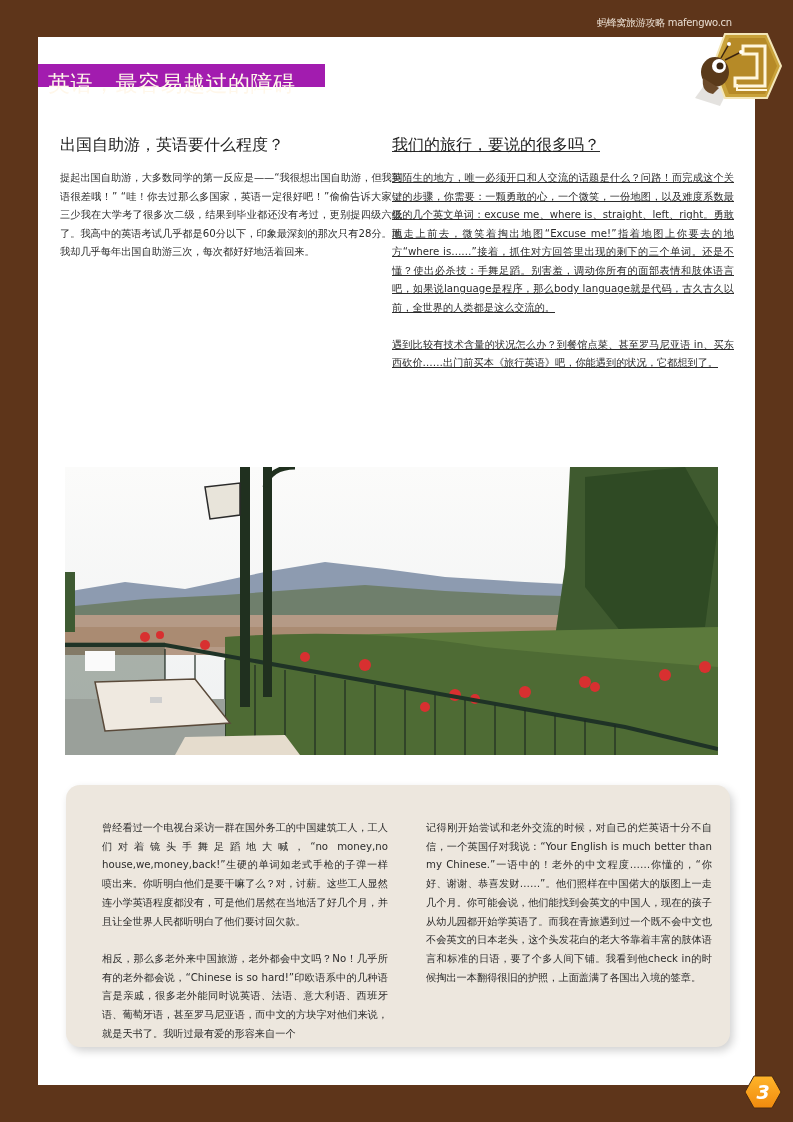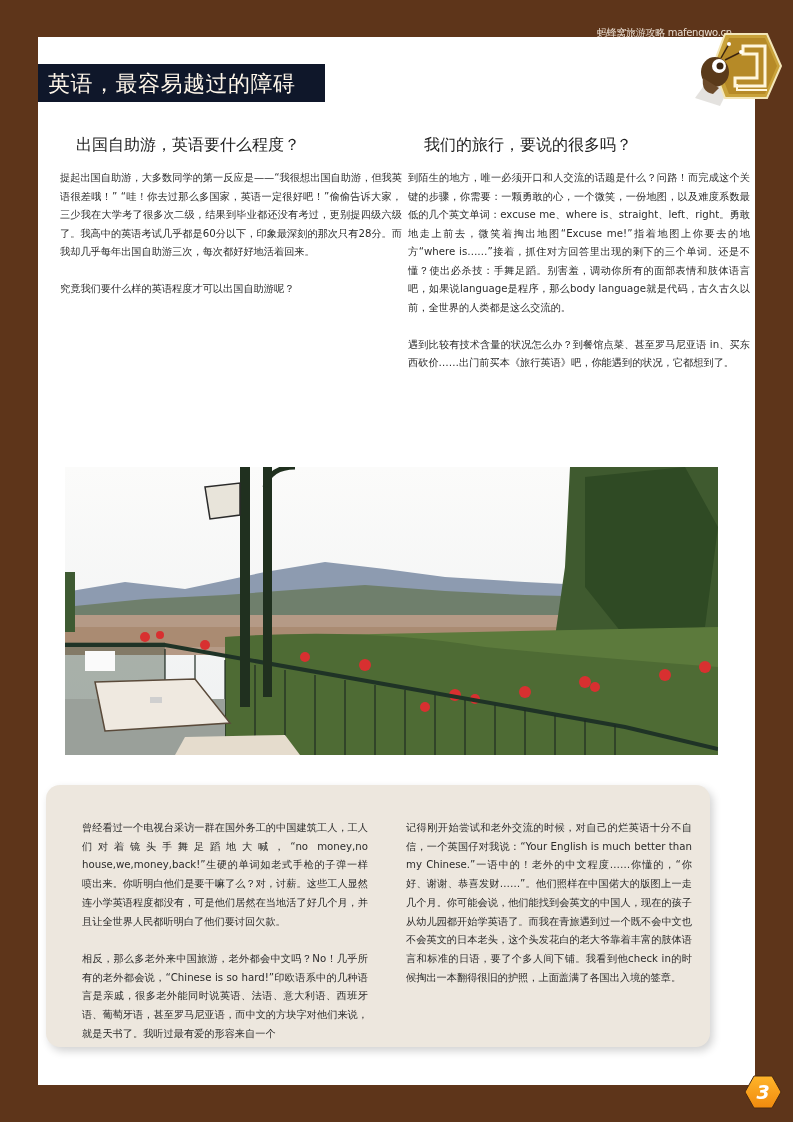--- a/index.html
+++ b/index.html
@@ -4,39 +4,39 @@
   <style>
     html, body { margin:0; padding:0; }
     body {
       width:793px; height:1122px; background:#5e351a; position:relative; overflow:hidden;
       font-family:"DejaVu Sans","Liberation Sans",sans-serif;
     }
     .page {
       position:absolute; left:38px; top:37px; width:717px; height:1048px; background:#ffffff;
     }
     .site-url {
-      position:absolute; top:26px; left:597px; font-size:10px; color:#e9ddd0; letter-spacing:-0.3px; white-space:nowrap;
+      position:absolute; top:16px; left:597px; font-size:10px; color:#e9ddd0; letter-spacing:-0.3px; white-space:nowrap;
     }
     .logo {
       position:absolute; left:685px; top:28px; width:100px; height:78px;
     }
     .title-bar {
-      position:absolute; left:38px; top:64px; width:287px; height:38px; background:#0f172a;
+      position:absolute; left:38px; top:64px; width:287px; height:23px; background:#a21caf;
       color:#fff7ea; font-size:22px; line-height:40px; padding-left:10px; box-sizing:border-box; letter-spacing:0.5px;
     }
     .col { position:absolute; width:342px; font-size:10.2px; line-height:18.5px; color:#2b2b2b; }
     .col-left { left:60px; top:133px; }
-    .col-right { left:408px; top:133px; }
-    .col h2 { font-size:16px; font-weight:normal; margin:0 0 12px 16px; line-height:24px; color:#1e1e1e; }
+    .col-right { left:392px; top:133px;text-decoration:underline; }
+    .col h2 { font-size:16px; font-weight:normal; margin:0 0 12px 0; line-height:24px; color:#1e1e1e; }
     .col p { margin:0 0 18.5px 0; text-align:justify; }
     .photo {
       position:absolute; left:65px; top:467px; width:653px; height:288px; overflow:hidden; background:#f3f4f2;
     }
     .box {
-      position:absolute; left:46px; top:785px; width:664px; height:262px; background:#ede7de;
+      position:absolute; left:66px; top:785px; width:664px; height:262px; background:#ede7de;
       border-radius:14px; box-shadow:3px 4px 8px rgba(0,0,0,0.18);
     }
     .box-col { position:absolute; width:286px; font-size:10.2px; line-height:18.7px; color:#2b2b2b; }
     .box-left { left:36px; top:34px; }
     .box-right { left:360px; top:34px; }
     .box-col p { margin:0 0 18.7px 0; text-align:justify; }
     .page-num {
       position:absolute; left:744px; top:1074px; width:38px; height:36px;
     }
     .page-num span {
@@ -67,21 +67,20 @@
     <circle cx="56" cy="24" r="2" fill="#fff"></circle>
     <path d="M18 50 Q16 64 28 66 L34 60" fill="#6b4a2a"></path>
   </svg>
 </div>
 
 <div class="title-bar">英语，最容易越过的障碍</div>
 
 <div class="col col-left">
   <h2>出国自助游，英语要什么程度？</h2>
   <p>提起出国自助游，大多数同学的第一反应是——“我很想出国自助游，但我英语很差哦！” “哇！你去过那么多国家，英语一定很好吧！”偷偷告诉大家，三少我在大学考了很多次二级，结果到毕业都还没有考过，更别提四级六级了。我高中的英语考试几乎都是60分以下，印象最深刻的那次只有28分。而我却几乎每年出国自助游三次，每次都好好地活着回来。</p>
-  <p>究竟我们要什么样的英语程度才可以出国自助游呢？</p>
 </div>
 
 <div class="col col-right">
   <h2>我们的旅行，要说的很多吗？</h2>
   <p>到陌生的地方，唯一必须开口和人交流的话题是什么？问路！而完成这个关键的步骤，你需要：一颗勇敢的心，一个微笑，一份地图，以及难度系数最低的几个英文单词：excuse me、where is、straight、left、right。勇敢地走上前去，微笑着掏出地图“Excuse me!”指着地图上你要去的地方“where is……”接着，抓住对方回答里出现的剩下的三个单词。还是不懂？使出必杀技：手舞足蹈。别害羞，调动你所有的面部表情和肢体语言吧，如果说language是程序，那么body language就是代码，古久古久以前，全世界的人类都是这么交流的。</p>
   <p>遇到比较有技术含量的状况怎么办？到餐馆点菜、甚至罗马尼亚语 in、买东西砍价……出门前买本《旅行英语》吧，你能遇到的状况，它都想到了。</p>
 </div>
 
 <div class="photo">
   <svg width="653" height="288" viewBox="0 0 653 288" preserveAspectRatio="none">

